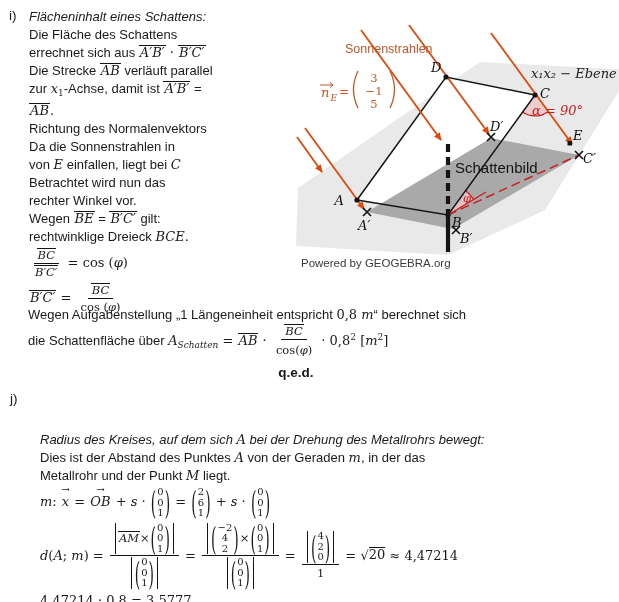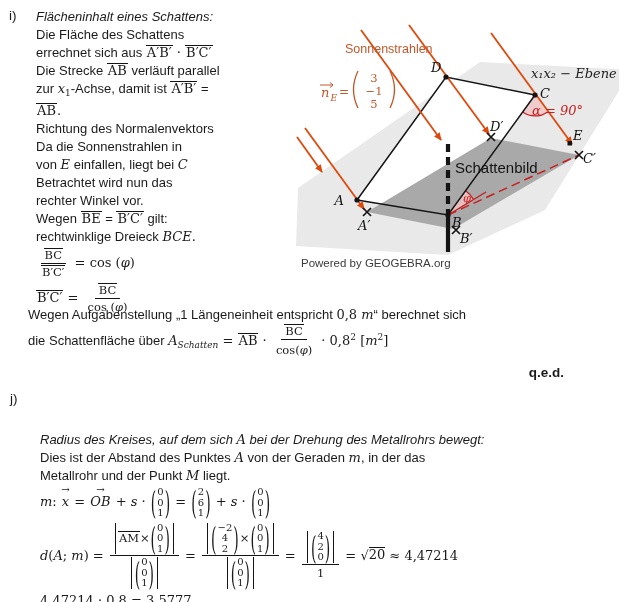--- a/index.html
+++ b/index.html
@@ -8,21 +8,21 @@
     font-family:"Liberation Sans",sans-serif;font-size:13px;color:#1a1a1a;
   }
   .abs-pos{position:absolute}
   .marker{position:absolute;font-size:13.5px}
   
   .ln{line-height:18px;white-space:nowrap}
   .ln.it{font-style:italic}
   .ln.math{font-family:"DejaVu Serif",serif;line-height:normal;padding:2px 0}
   .m{font-family:"DejaVu Serif",serif;font-style:italic}
   .sr{font-family:"DejaVu Serif",serif;font-style:normal}
-  .ol{font-family:"DejaVu Serif",serif;display:inline-block;
+  .ol{font-family:"DejaVu Serif",serif;font-style:italic;display:inline-block;
       border-top:1px solid #141414;line-height:1.12;padding:0 1px}
   .rad{display:inline-block;border-top:1px solid #141414;line-height:1.12}
   .oar{font-family:"DejaVu Serif",serif;font-style:italic;display:inline-block;
        position:relative;padding:0 1px;margin-top:2px}
   .oar::after{content:"→";position:absolute;left:0;right:0;top:-9px;font-size:10px;
        font-style:normal;text-align:center;line-height:1}
   .sub{font-size:9px;vertical-align:-3px}
   .sup{font-size:9px;vertical-align:5px}
   .frac{display:inline-flex;flex-direction:column;align-items:center;vertical-align:middle;
         margin:0 2px;font-size:11.5px}
@@ -30,31 +30,31 @@
         border-bottom:1px solid #141414;padding:0 3px 1px}
   .frac .den{display:flex;align-items:center;justify-content:center;padding:1px 3px 0}
   .cvec{display:inline-flex;align-items:center;vertical-align:middle;margin:0 1px}
   .cvec .col{display:inline-flex;flex-direction:column;align-items:center;
         font-size:10px;line-height:10.5px;font-family:"DejaVu Serif",serif;
         font-style:normal;padding:0 1px}
   .cvec .pl{display:inline-block;transform:scaleY(2.3);font-size:14px;
         font-family:"DejaVu Serif",serif;font-style:normal;line-height:1}
   .grpabs{display:inline-flex;align-items:center;border-left:1.2px solid #141414;
         border-right:1.2px solid #141414;padding:0 2px;margin:0 2px}
-  .qed{text-align:right;font-weight:bold;font-size:13.5px;margin-top:6px;padding-right:2px}
+  .qed{text-align:center;font-weight:bold;font-size:13.5px;margin-top:6px;padding-right:2px}
   
   .t-serif{font-family:"DejaVu Serif",serif;font-style:italic}
   .t-serif-up{font-family:"DejaVu Serif",serif;font-style:normal}
   .t-sans{font-family:"Liberation Sans",sans-serif}
 </style>
 </head>
 <body>
 
 <div class="marker" style="left:9px;top:8px;">i)</div>
-<div class="abs-pos" style="left:36px;top:8px;width:256px;">
+<div class="abs-pos" style="left:29px;top:8px;width:256px;">
     <div class="ln it">Flächeninhalt eines Schattens:</div>
     <div class="ln">Die Fläche des Schattens</div>
     <div class="ln">errechnet sich aus <span class="ol">A′B′</span><span class="sr"> · </span><span class="ol">B′C′</span></div>
     <div class="ln">Die Strecke <span class="ol">AB</span> verläuft parallel</div>
     <div class="ln">zur <span class="m">x</span><span class="sub sr">1</span>-Achse, damit ist <span class="ol">A′B′</span> =</div>
     <div class="ln"><span class="ol">AB</span><span class="sr">.</span></div>
     <div class="ln">Richtung des Normalenvektors</div>
     <div class="ln">Da die Sonnenstrahlen in</div>
     <div class="ln">von <span class="m">E</span> einfallen, liegt bei <span class="m">C</span></div>
     <div class="ln">Betrachtet wird nun das</div>

